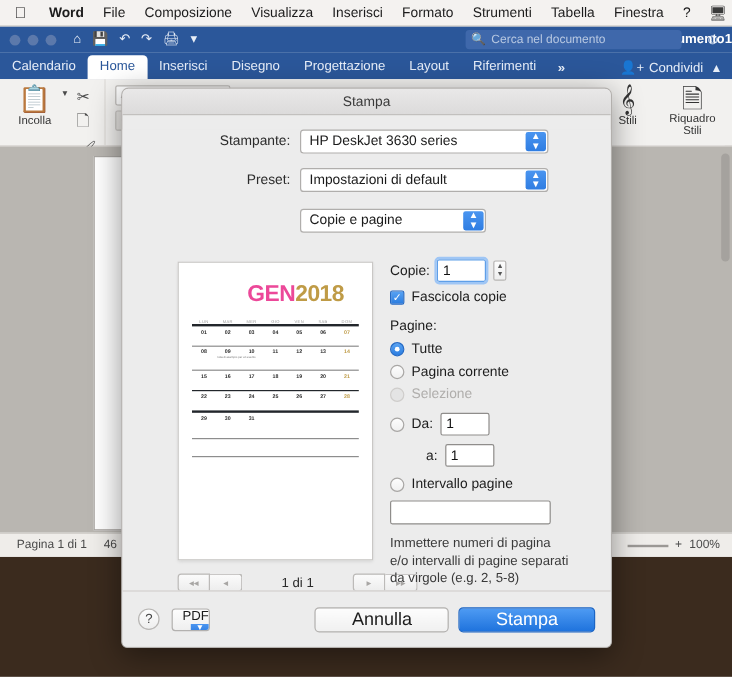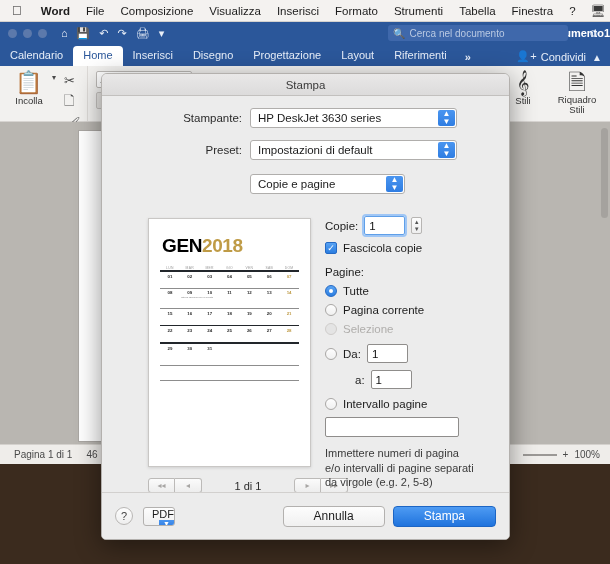--- a/index.html
+++ b/index.html
@@ -163,21 +163,21 @@
 
   .pd-columns { position: absolute; top: 104px; left: 0; right: 0; bottom: 0; }
 
   .preview-box {
     position: absolute; left: 46px; top: 6px; width: 163px; height: 249px;
     background: #fff; border: 1px solid #c9c7c5;
     box-shadow: 0 1px 3px rgba(0,0,0,0.13);
     overflow: hidden;
   }
   .cal-head { padding: 16px 0 0 13px; font-size: 19px; font-weight: bold; letter-spacing: -0.4px; }
-  .cal-head .mon { color: #000000; }
+  .cal-head .mon { color: #ec4899; margin-left: 44px; }
   .cal-head .yr { color: #bf9b46; }
   .cal-dows {
     display: flex; margin: 9px 11px 0 11px; font-size: 3.4px; color: #9a9a9a;
     letter-spacing: 0.3px;
   }
   .cal-dows span { flex: 1; text-align: center; }
   .cal-week { margin: 0 11px; }
   .cal-week .rule { height: 1.6px; background: #22262b; }
   .cal-week .rule.thin { height: 0.8px; background: #8d8d8d; }
   .cal-week .nums { display: flex; font-size: 4.4px; color: #2a2a2a; padding: 2px 0 0 0; }
@@ -254,21 +254,21 @@
     padding-left: 8px; overflow: hidden; flex-direction: column;
   }
   .pdf-btn .arrow {
     width: 15px; height: 100%; margin-left: 7px;
     background: linear-gradient(#4a95f0,#2f7de2); color: #fff; font-size: 7px;
     display: flex; align-items: center; justify-content: center;
   }
   .foot-right { margin-left: auto; display: flex; gap: 8px; }
   .btn {
     height: 21px; min-width: 66px; padding: 0 30px; border-radius: 4px;
-    font-size: 12px; display: flex; align-items: center; justify-content: center;
+    font-size: 15px; display: flex; align-items: center; justify-content: center;
   }
   .btn.default {
     background: linear-gradient(#4e9bf3,#1f73dd); border: 1px solid #1c65c4; color: #fff;
   }
   .btn.normal {
     background: linear-gradient(#fdfdfd,#f0f0f0); border: 1px solid #b3b1af; color: #1c1c1c;
   }
 </style>
 </head>
 <body>

